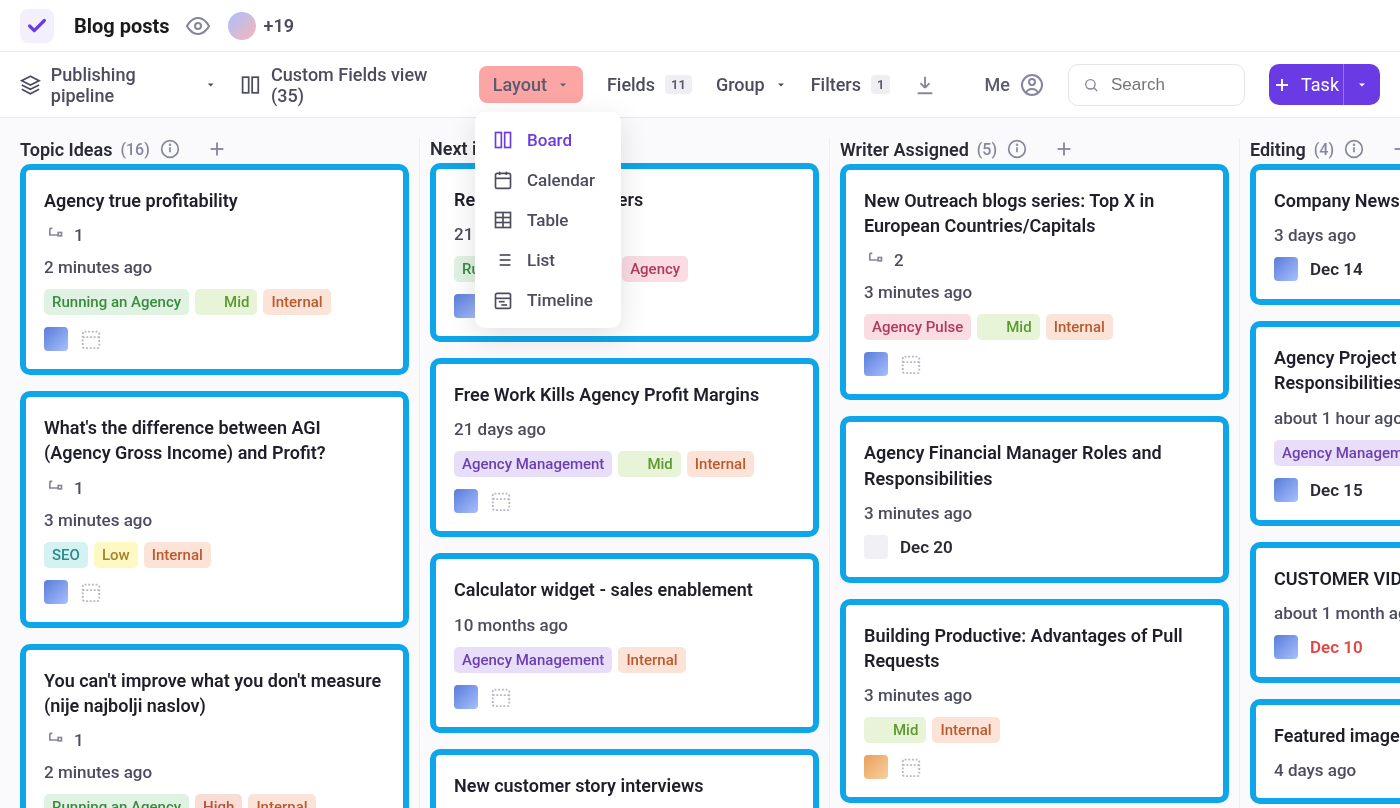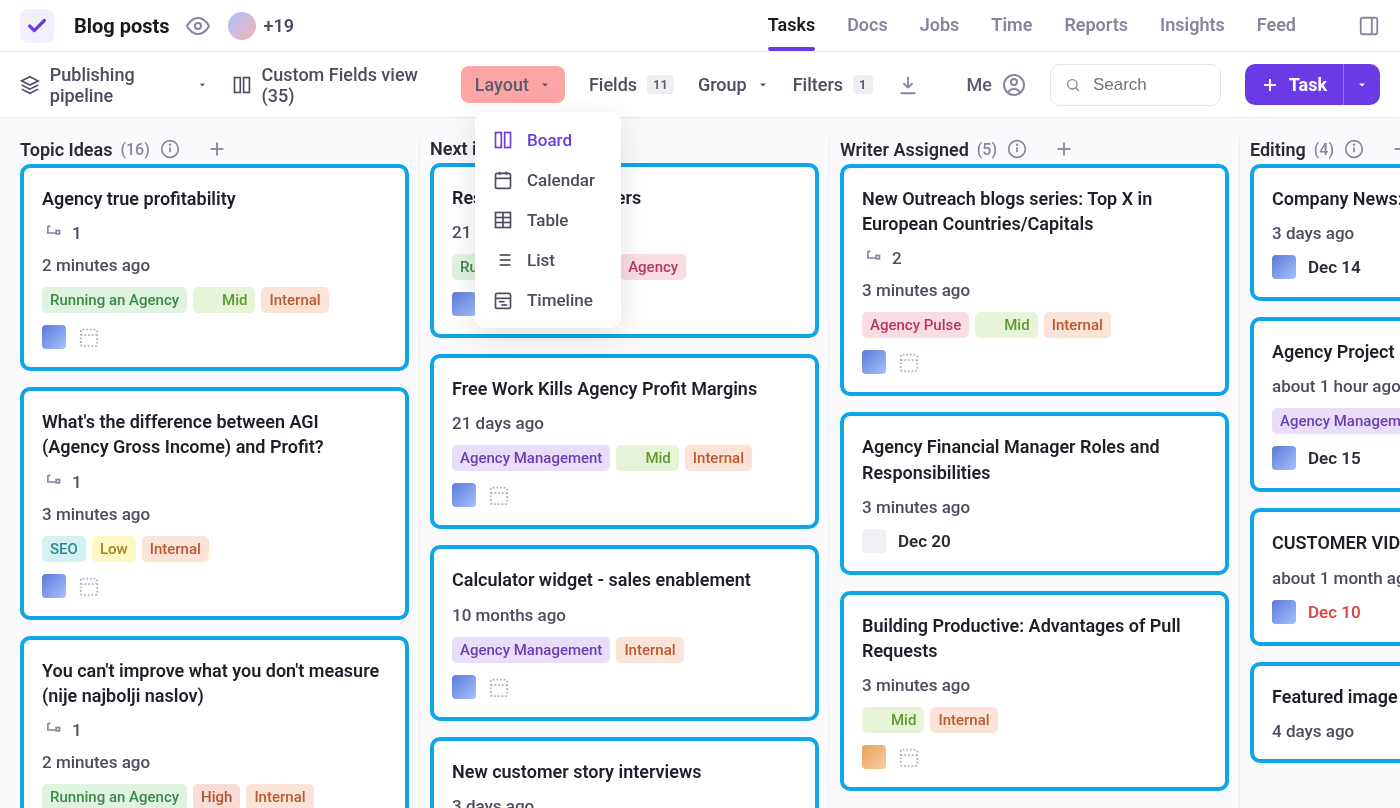--- a/index.html
+++ b/index.html
@@ -22,39 +22,39 @@
   
   
   .toolbar { display: flex; align-items: center; padding: 18px 20px; gap: 24px; border-bottom: 1px solid #e8e8ed; height: 66px; position: relative; }
   .tb-item { display: flex; align-items: center; gap: 10px; font-size: 18px; font-weight: 500; color: #4c4c5e; cursor: pointer; }
   .tb-item.layout { background: #fca5a5; padding: 8px 14px; border-radius: 8px; color:#5b5b70;}
   .badge { background: #efeef3; color: #5b5b70; font-size: 13px; font-weight: 600; padding: 2px 6px; border-radius: 4px; }
   .tb-spacer { flex: 1; }
   .me { display: flex; align-items: center; gap: 10px; font-size: 18px; color: #5b5b70; font-weight: 500; }
   .search-box { display: flex; align-items: center; gap: 12px; background: #fff; border: 1px solid #e4e4eb; border-radius: 10px; padding: 10px 14px; width: 185px; }
   .search-box input { border: none; outline: none; font-size: 17px; color: #86869c; width: 100%; background: transparent; }
-  .task-btn { display: flex; align-items: center; gap: 10px; background: #6a3be4; color: #fff; font-size: 18px; font-weight: 700; padding: 10px 16px; border-radius: 10px 0 0 10px; cursor: pointer; }
+  .task-btn { display: flex; align-items: center; gap: 10px; background: #6a3be4; color: #fff; font-size: 18px; font-weight: 400; padding: 10px 4px; border-radius: 10px 0 0 10px; cursor: pointer; }
   .task-split { background: #6a3be4; padding: 10px 12px; border-radius: 0 10px 10px 0; border-left: 1px solid rgba(255,255,255,0.3); display: flex; align-items: center; cursor: pointer; }
   
   
   .layout-dropdown { position: absolute; top: 60px; left: 475px; background: #fff; border-radius: 10px; box-shadow: 0 8px 30px rgba(0,0,0,0.12); padding: 8px 0; width: 146px; z-index: 10; }
   .layout-opt { display: flex; align-items: center; gap: 14px; padding: 10px 18px; font-size: 17px; font-weight: 500; color: #4c4c5e; cursor: pointer; }
   .layout-opt.active { color: #6a3be4; }
   .layout-opt svg { flex-shrink: 0; }
   
   
   .board { display: flex; padding: 20px 10px 0 10px; gap: 0; overflow-x: hidden; height: calc(100% - 118px); background: #fafafc;}
   .column { width: 410px; padding: 0 10px; flex-shrink: 0; border-right: 1px solid #ededf2; }
   .col-header { display: flex; align-items: center; gap: 8px; margin-bottom: 4px; }
   .col-title { font-size: 18px; font-weight: 600; color: #2a2a35; }
   .col-count { color: #86869c; font-weight: 500; }
   .info-icon { color: #86869c; margin-left: 2px; display:flex; }
   .plus-icon { color: #86869c; margin-left: 18px; display:flex; }
   
-  .card { background: #fff; border: 4px solid #0ea5e9; border-radius: 10px; padding: 18px; margin-bottom: 16px; }
+  .card { background: #fff; border: 6px solid #0ea5e9; border-radius: 10px; padding: 18px; margin-bottom: 16px; }
   .card-title { font-size: 18px; font-weight: 600; line-height: 1.4; margin-bottom: 12px; color:#1f1f2a;}
   .card-row { display: flex; align-items: center; gap: 10px; margin-bottom: 12px; font-size: 17px; color: #4c4c5e; font-weight: 500; }
   .card-row:last-child { margin-bottom: 0; }
   .subtask-icon { color: #86869c; }
   .tags { display: flex; flex-wrap: wrap; gap: 6px; margin-bottom: 12px; }
   .tag { font-size: 15px; font-weight: 500; padding: 4px 8px; border-radius: 5px; }
   .tag-green { background: #e0f2e2; color: #3b8a42; }
   .tag-teal { background: #d5f2f3; color: #2b8a90; }
   .tag-green-light { background: #e7f4d8; color: #5c9a2f; padding-left: 29px; }
   .tag-yellow { background: #fef9c3; color: #a8822a; }
@@ -85,35 +85,20 @@
   <div class="eye-icon">
     <svg width="24" height="24" viewBox="0 0 24 24" fill="none" stroke="#86869c" stroke-width="2">
         <path d="M1 12s4-8 11-8 11 8 11 8-4 8-11 8-11-8-11-8z"></path>
         <circle cx="12" cy="12" r="3"></circle>
       </svg>
   </div>
   <div class="avatar-stack">
     <div class="avatar"></div>
     <div class="count">+19</div>
   </div>
-  <div class="nav">
-    <div class="nav-item active">Tasks</div>
-    <div class="nav-item">Docs</div>
-    <div class="nav-item">Jobs</div>
-    <div class="nav-item">Time</div>
-    <div class="nav-item">Reports</div>
-    <div class="nav-item">Insights</div>
-    <div class="nav-item">Feed</div>
-    <div class="panel-icon">
-      <svg width="22" height="22" viewBox="0 0 24 24" fill="none" stroke="currentColor" stroke-width="2">
-          <rect x="3" y="3" width="18" height="18" rx="2"></rect>
-          <line x1="15" y1="3" x2="15" y2="21"></line>
-        </svg>
-    </div>
-  </div>
 </div>
 
 <div class="toolbar">
   <div class="tb-item">
     <svg width="22" height="22" viewBox="0 0 24 24" fill="none" stroke="#4c4c5e" stroke-width="2">
         <polygon points="12 2 2 7 12 12 22 7 12 2"></polygon>
         <polyline points="2 12 12 17 22 12"></polyline>
         <polyline points="2 17 12 22 22 17"></polyline>
       </svg>
     <span>Publishing pipeline</span>

